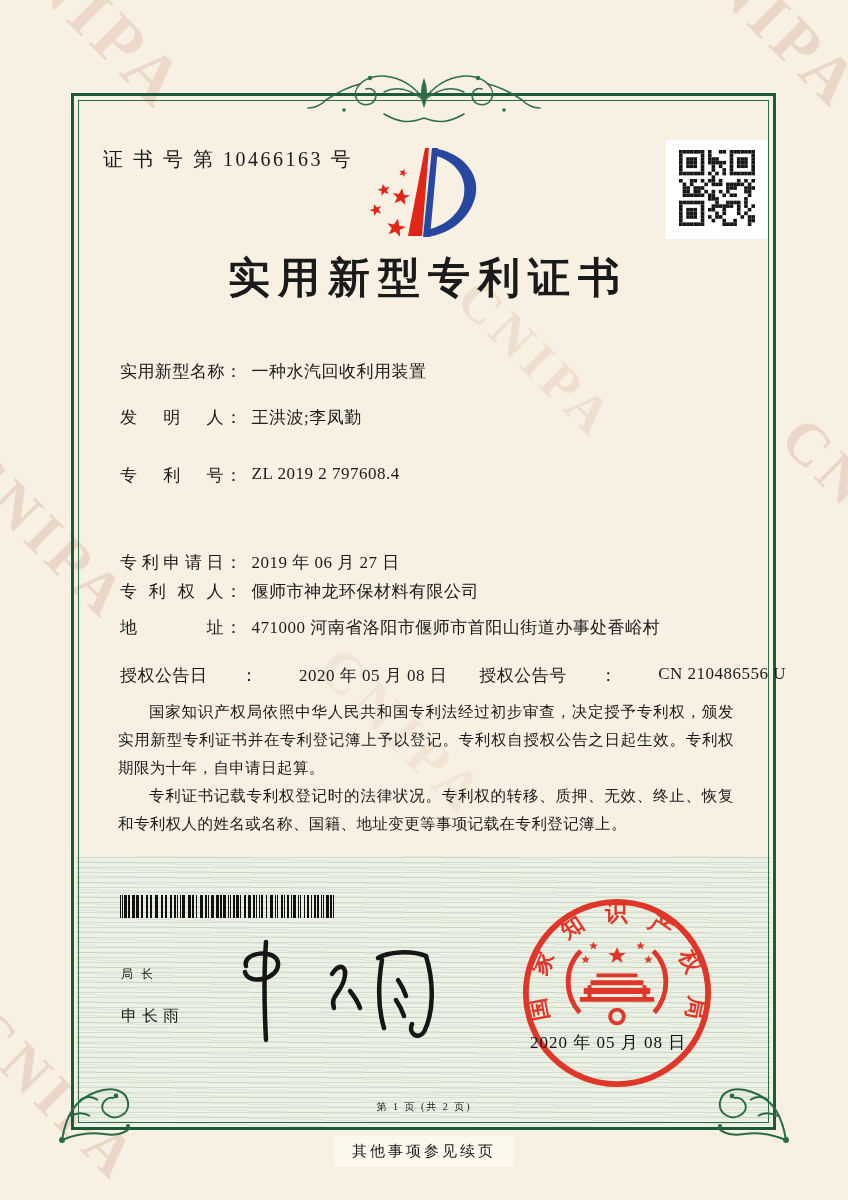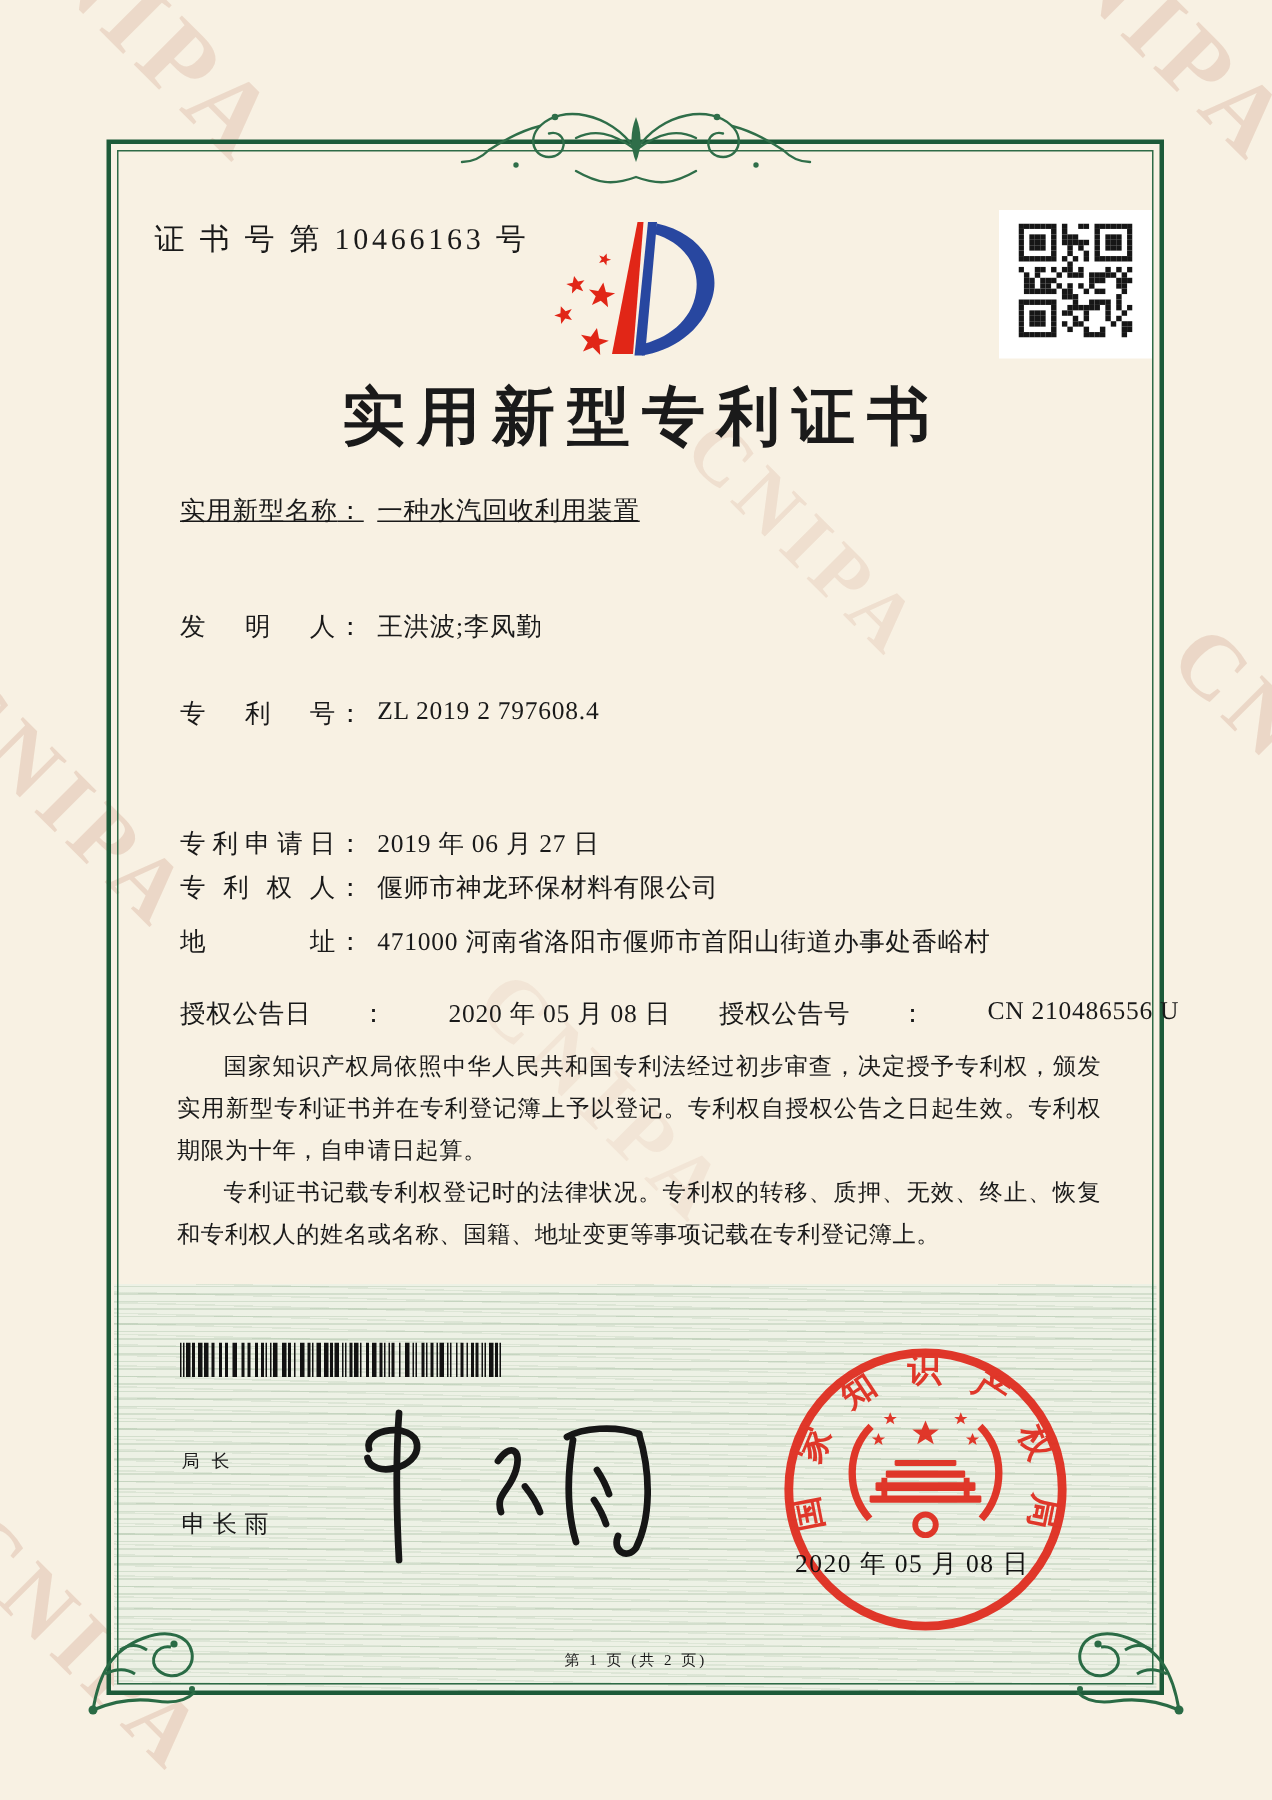--- a/index.html
+++ b/index.html
@@ -38,21 +38,21 @@
 
   .title { position:absolute; left:0; top:250px; width:100%; text-align:center;
            font-size:42px; font-weight:bold; letter-spacing:8px; text-indent:8px; z-index:6; }
 
   .row { position:absolute; left:120px; width:628px; font-size:17px; letter-spacing:0.5px;
          display:flex; z-index:6; white-space:nowrap; }
   .lbl { display:inline-block; width:104px; text-align:justify; text-align-last:justify; }
   .col { margin-left:1px; }
   .val { margin-left:9px; }
   .val-fixed { width:205px; }
-  .r1{top:329px;text-decoration:underline;} .r2{top:406px;} .r3{top:464px;} .r4{top:551px;}
+  .r1{top:360px;} .r2{top:406px;} .r3{top:464px;} .r4{top:551px;}
   .r5{top:580px;} .r6{top:616px;} .r7{top:664px;gap:32px;}
 
   .paras { position:absolute; left:118px; top:698px; width:616px; font-size:15.5px;
            line-height:28px; text-align:justify; letter-spacing:0.4px; z-index:6; }
   .paras p { text-indent:2em; }
 
   .barcode { position:absolute; left:120px; top:895px; z-index:6; }
 
   .officer-title { position:absolute; left:121px; top:966px; font-size:12px;
                    letter-spacing:8px; z-index:6; }
@@ -537,14 +537,15 @@
           <path d="M62,120 C46,102 46,74 63,57"></path>
           <path d="M138,120 C154,102 154,74 137,57"></path>
         </g>
         <circle cx="100" cy="124" r="7" fill="none" stroke="#df281b" stroke-width="4"></circle>
       </g>
     </svg>
   </div>
   <div class="seal-date">2020 年 05 月 08 日</div>
 
   <div class="page-num">第 1 页 (共 2 页)</div>
+  <div class="note-box">其他事项参见续页</div>
 
 </div>
 
 </body></html>

